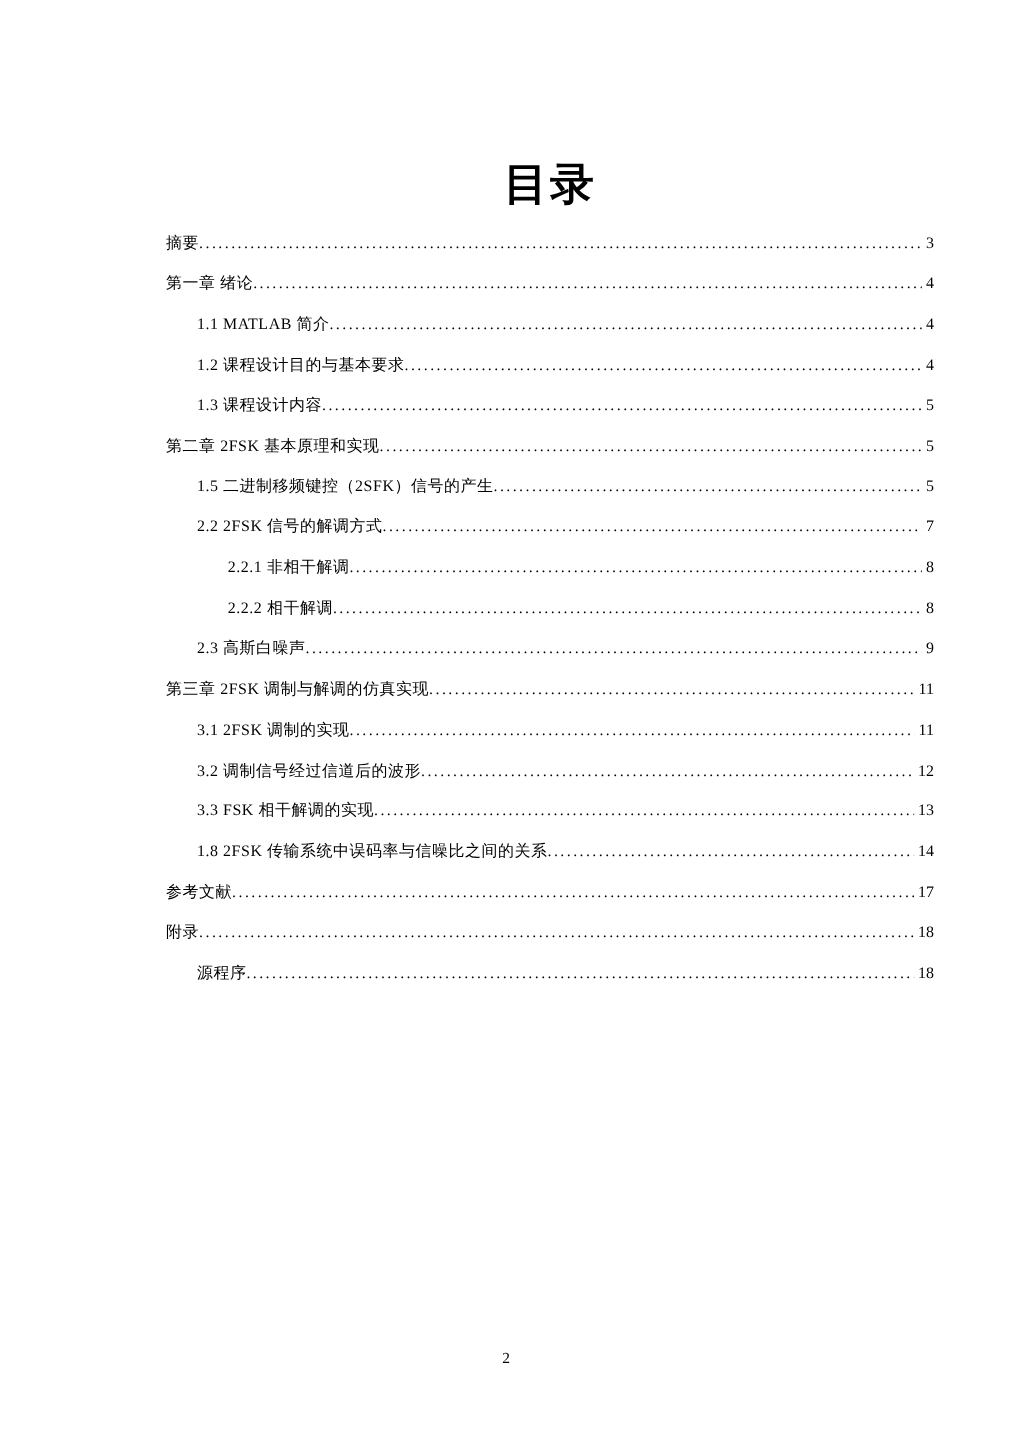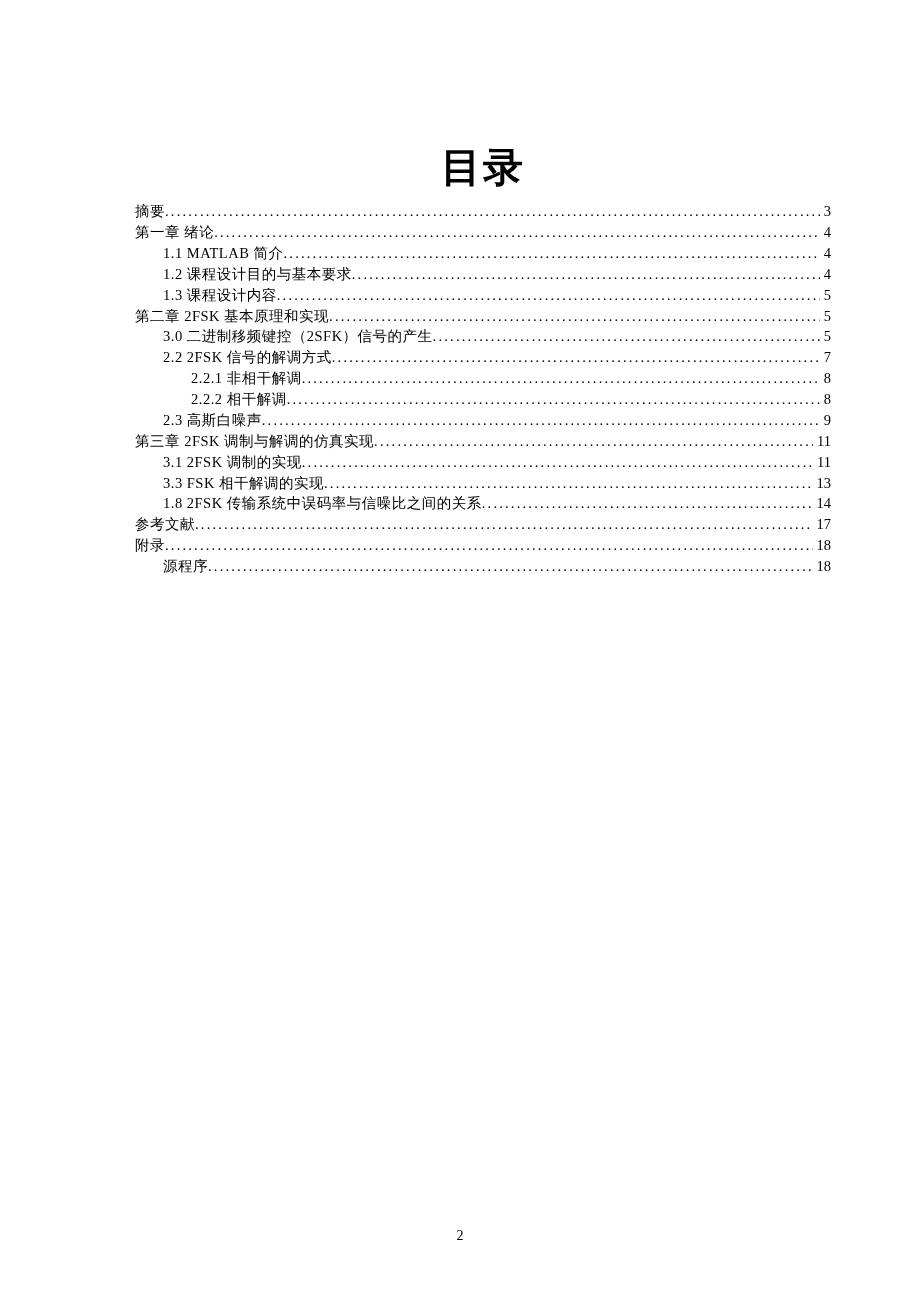--- a/index.html
+++ b/index.html
@@ -8,40 +8,40 @@
     background: #ffffff;
     width: 920px;
     height: 1302px;
     font-family: "SimSun", "宋体", serif;
     color: #000;
   }
   .page {
     width: 920px;
     height: 1302px;
     box-sizing: border-box;
-    padding: 140px 89px 0 135px;
+    padding: 140px 55px 0 135px;
     position: relative;
   }
   h1.title {
     font-family: "SimSun", "宋体", serif;
     font-size: 40px;
     font-weight: bold;
     text-align: center;
     margin: 0 0 6px 0;
     letter-spacing: 2px;
   }
   .toc {
     font-size: 14.5px;
     line-height: 1.0;
   }
   .toc-row {
     display: flex;
     align-items: baseline;
     white-space: nowrap;
-    margin: 0;
+    margin: 16px;
     padding: 3.2px 0;
   }
   .toc-label {
     flex: 0 0 auto;
   }
   .toc-dots {
     flex: 1 1 auto;
     overflow: hidden;
     letter-spacing: 2.2px;
     color: #000;
@@ -99,21 +99,21 @@
         <span class="toc-label spaced">1.3 课程设计内容</span>
         <span class="toc-dots"></span>
         <span class="toc-page">5</span>
       </div>
       <div class="toc-row indent-0">
         <span class="toc-label spaced">第二章 2FSK 基本原理和实现</span>
         <span class="toc-dots"></span>
         <span class="toc-page">5</span>
       </div>
       <div class="toc-row indent-1">
-        <span class="toc-label spaced">3.0 二进制移频键控（2SFK）信号的产生</span>
+        <span class="toc-label spaced">1.5 二进制移频键控（2SFK）信号的产生</span>
         <span class="toc-dots"></span>
         <span class="toc-page">5</span>
       </div>
       <div class="toc-row indent-1">
         <span class="toc-label spaced">2.2  2FSK 信号的解调方式</span>
         <span class="toc-dots"></span>
         <span class="toc-page">7</span>
       </div>
       <div class="toc-row indent-2">
         <span class="toc-label spaced">2.2.1 非相干解调</span>
@@ -134,20 +134,25 @@
         <span class="toc-label spaced">第三章 2FSK 调制与解调的仿真实现</span>
         <span class="toc-dots"></span>
         <span class="toc-page">11</span>
       </div>
       <div class="toc-row indent-1">
         <span class="toc-label spaced">3.1 2FSK 调制的实现</span>
         <span class="toc-dots"></span>
         <span class="toc-page">11</span>
       </div>
       <div class="toc-row indent-1">
+        <span class="toc-label spaced">3.2 调制信号经过信道后的波形</span>
+        <span class="toc-dots"></span>
+        <span class="toc-page">12</span>
+      </div>
+      <div class="toc-row indent-1">
         <span class="toc-label spaced">3.3 FSK 相干解调的实现</span>
         <span class="toc-dots"></span>
         <span class="toc-page">13</span>
       </div>
       <div class="toc-row indent-1">
         <span class="toc-label spaced">1.8 2FSK 传输系统中误码率与信噪比之间的关系</span>
         <span class="toc-dots"></span>
         <span class="toc-page">14</span>
       </div>
       <div class="toc-row indent-0">

